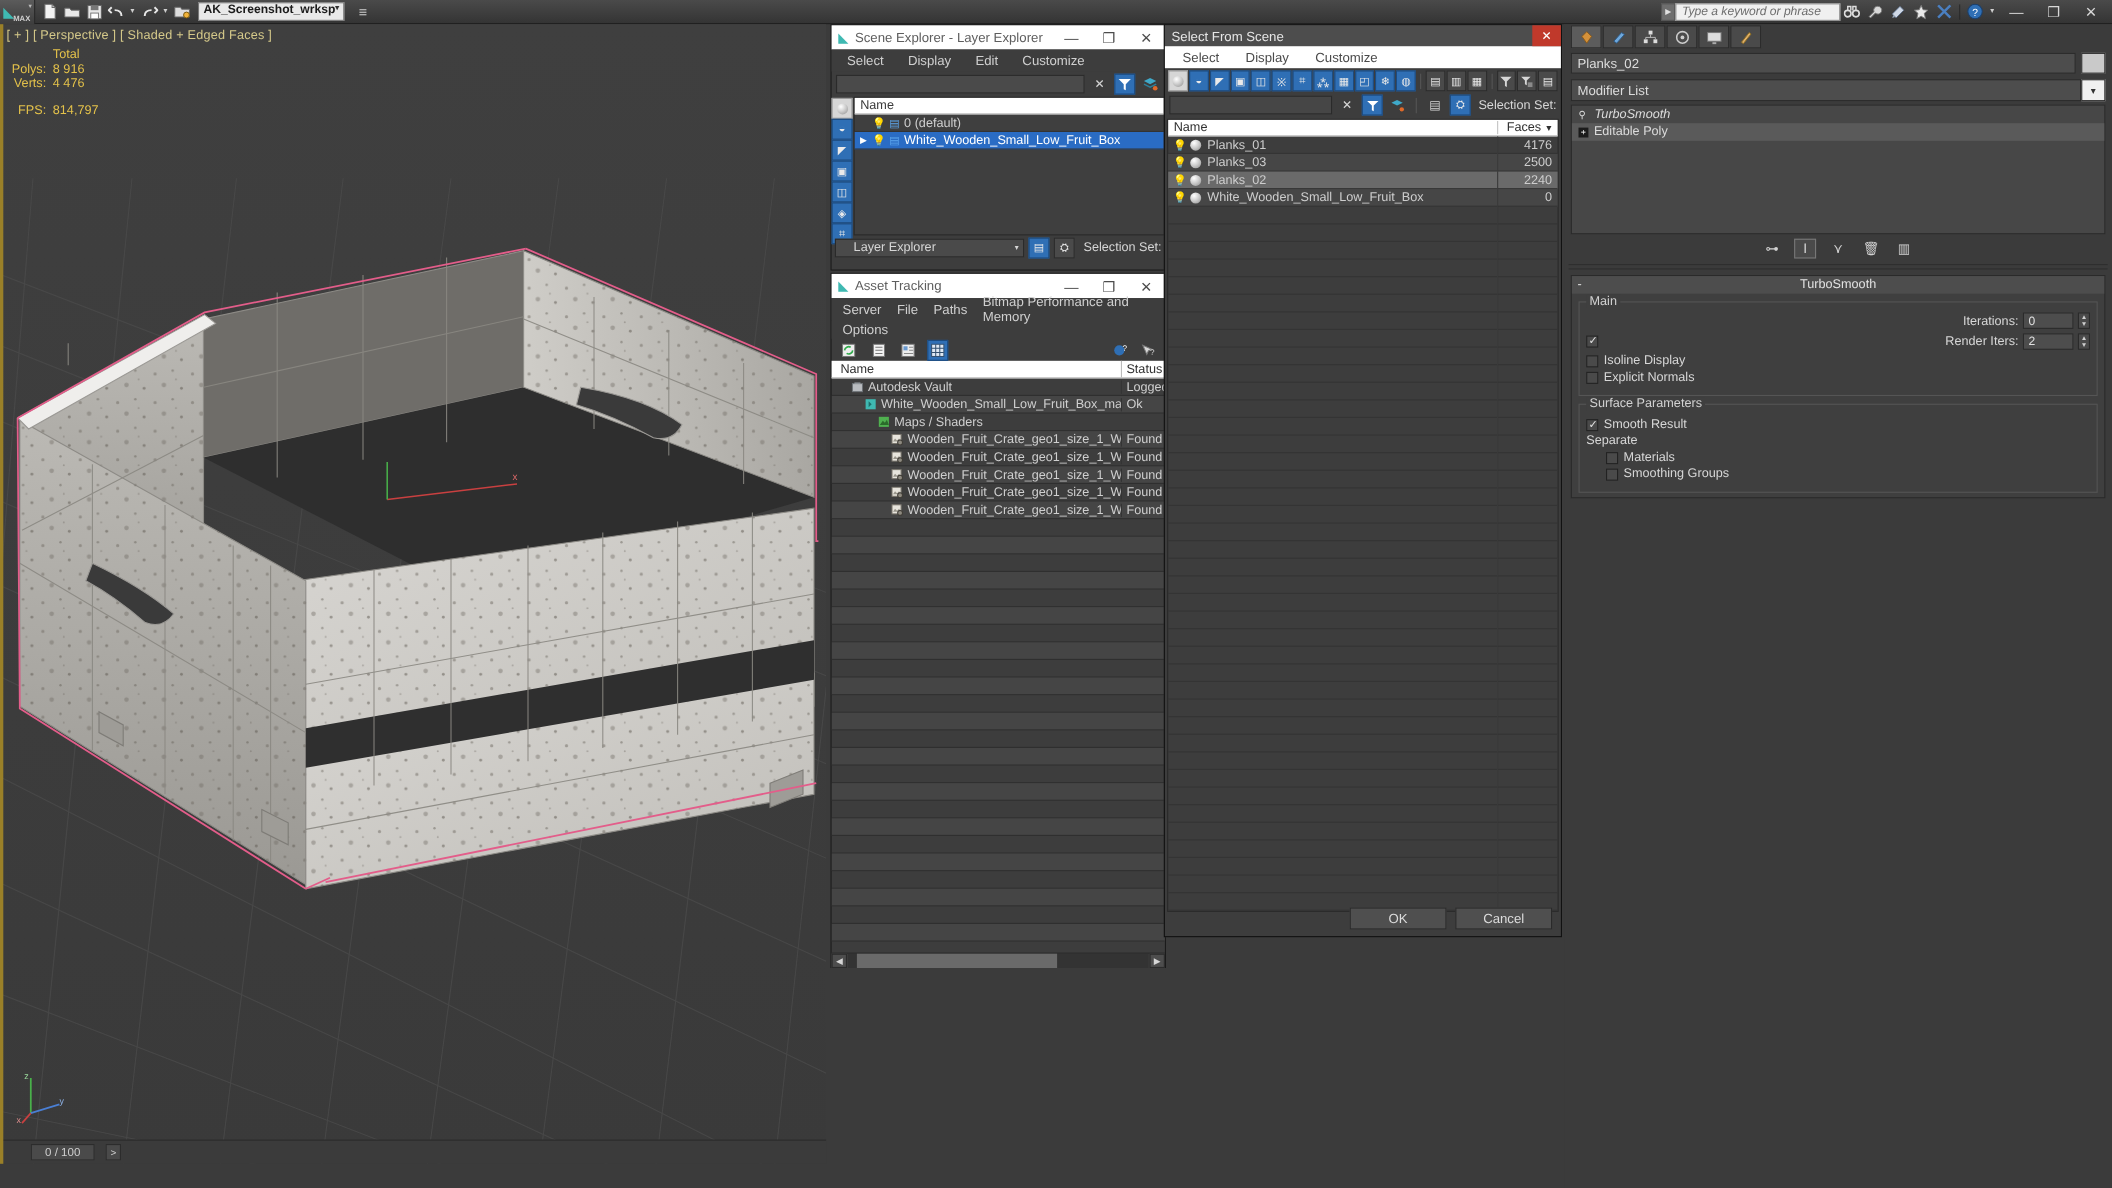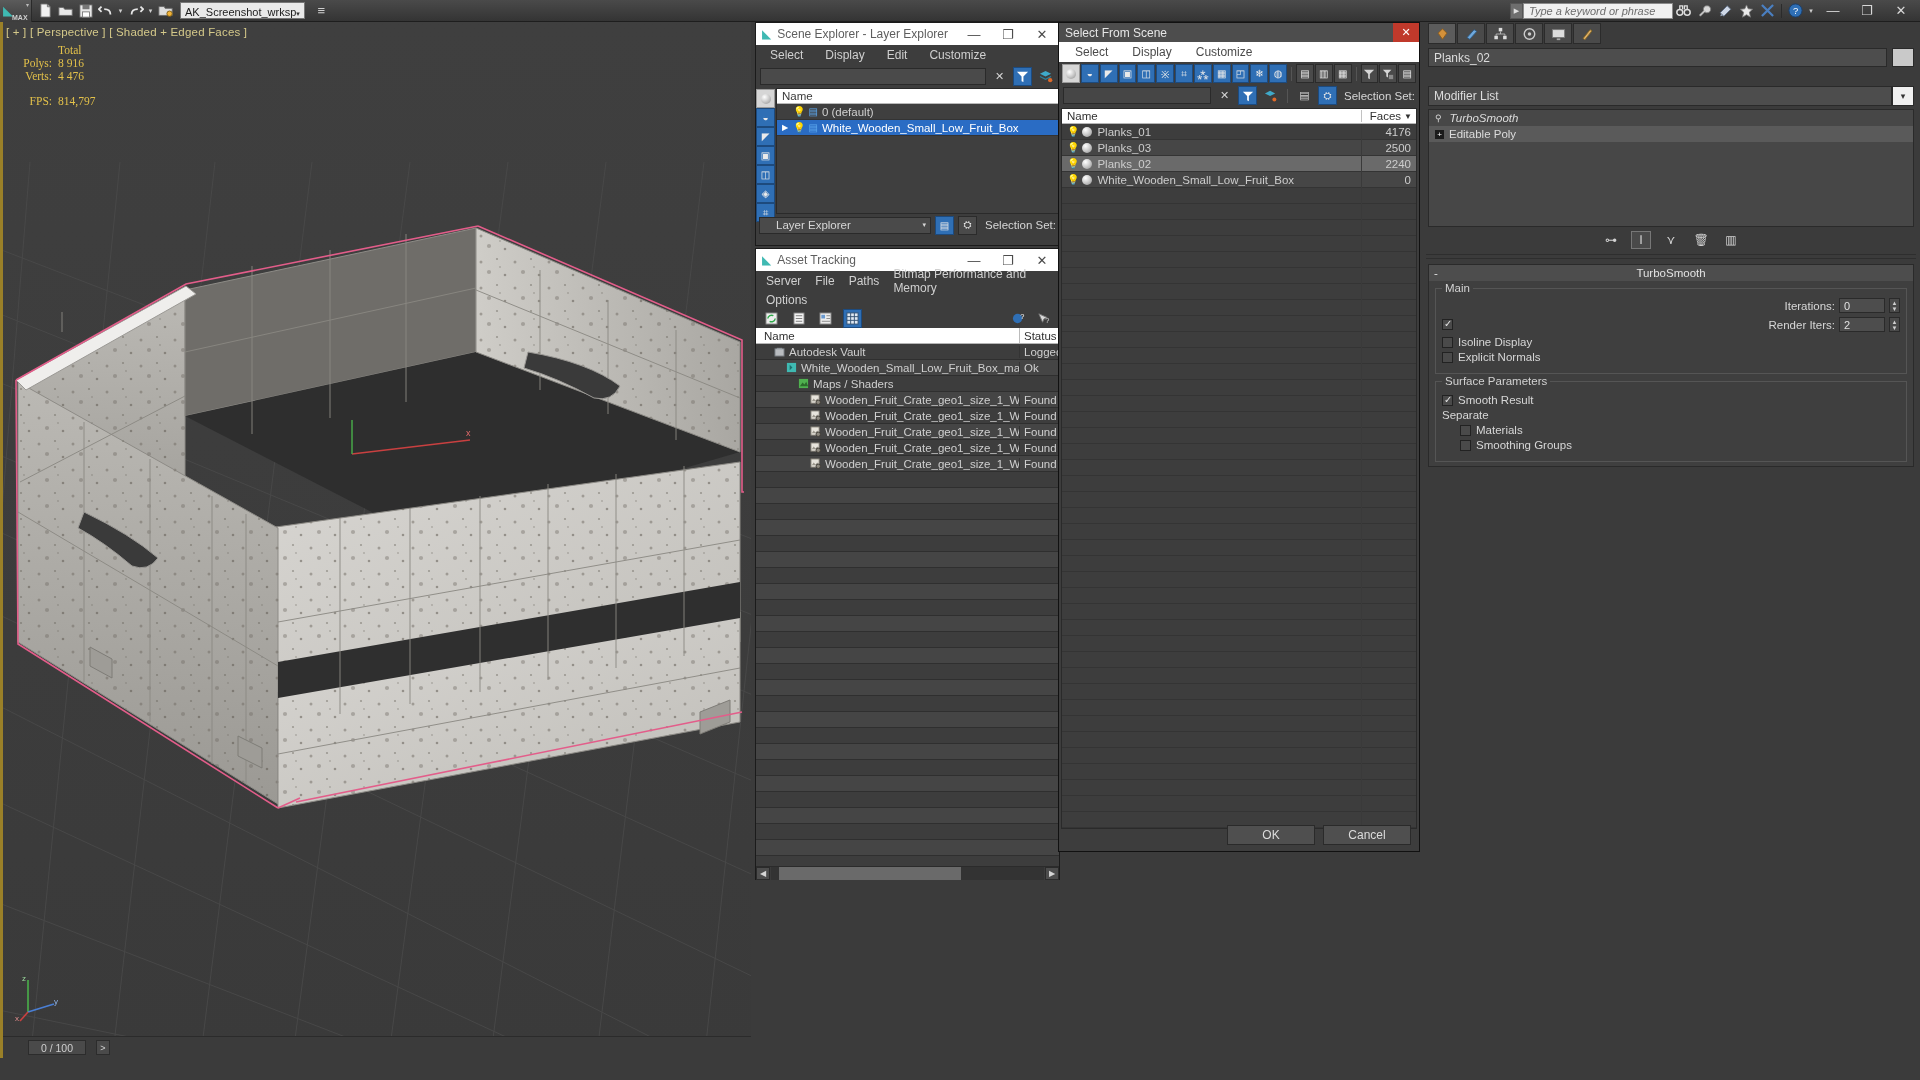--- a/index.html
+++ b/index.html
@@ -29,22 +29,22 @@
   .maxlogo .mx{ position:absolute; left:12px; bottom:1px; font-size:7px; color:#cfcfcf; font-weight:bold; }
   .qat { display:flex; align-items:center; gap:1px; padding:0 4px; height:22px; }
   .qicon {
     width:19px; height:19px; display:flex; align-items:center; justify-content:center;
     color:#cfcfcf; font-size:13px; line-height:1;
   }
   .qicon svg{ display:block; }
   .qsep { width:1px; height:14px; background:#2b2b2b; margin:0 3px; }
   .wrksp {
     height:17px; background:#e9e9e9; color:#1c1c1c; font-size:11px;
-    display:flex; align-items:flex-end; padding:0 4px; min-width:100px;
-    border:1px solid #777; margin-left:4px;
+    display:flex; align-items:flex-start; padding:0 4px; min-width:100px;
+    border:1px solid #777; margin-left:4px;font-weight:bold;
   }
   .wrksp .car { margin-left:auto; font-size:7px; color:#333; }
   .topTitle {
     position:absolute; left:0; right:0; top:3px; text-align:center;
     font-size:11.5px; color:#cfcfcf; pointer-events:none;
   }
   .topRight { margin-left:auto; display:flex; align-items:center; height:22px; padding-right:2px;}
   .searchbox{
     width:150px; height:16px; background:#f0f0f0; color:#6d6d6d;
     font-style:italic; font-size:11px; display:flex; align-items:center;
@@ -59,23 +59,22 @@
   
   .viewport{
     position:absolute; left:0; top:22px; width:751px; height:1036px;
     background:#3d3d3d; overflow:hidden;
   }
   .vpLabel{
     position:absolute; left:6px; top:4px; font-size:11.5px; color:#d5c98a;
     letter-spacing:.2px; white-space:nowrap;
   }
   .vpStats{
-    position:absolute; left:10px; top:22px; font-size:11.5px; color:#e3c14a;
+    position:absolute; left:0; top:22px; font-size:11.5px; color:#e3c14a;
     line-height:13px;
-    font-family:Liberation Serif, serif;
   }
   .vpStats table{ border-collapse:collapse; }
   .vpStats td{ padding:0 6px 0 0; color:#e3c14a; font-size:11.5px; }
   .vpStats td.lbl{ text-align:right; width:48px;}
   .gizmo{ position:absolute; left:14px; bottom:40px; width:42px; height:46px; }
   .statusStrip{
     position:absolute; left:0; bottom:0; width:751px; height:22px;
     background:#3b3b3b; border-top:1px solid #2b2b2b; display:flex; align-items:center;
   }
   .frameFld{
@@ -153,21 +152,21 @@
   
   .cmd{ position:absolute; left:1422px; top:22px; width:498px; height:1058px; background:#3b3b3b; }
   .cmdTabs{ height:23px; display:flex; align-items:center; gap:1px; padding-left:6px; }
   .ctab{ width:28px; height:21px; background:#4a4a4a; border:1px solid #2b2b2b;
     display:flex; align-items:center; justify-content:center; font-size:12px; }
   .ctab.on{ background:#5c5c5c; }
   .nameRow{ display:flex; align-items:center; padding:3px 6px; gap:5px; }
   .nameFld{ flex:1; height:19px; background:#4d4d4d; border:1px solid #2a2a2a;
     color:#dcdcdc; font-size:12px; display:flex; align-items:center; padding-left:5px; }
   .swatch{ width:22px; height:19px; background:#c9c9c9; border:1px solid #2a2a2a; }
-  .modListRow{ display:flex; align-items:center; margin:16px 6px 0 6px;border-radius:10px; }
+  .modListRow{ display:flex; align-items:center; margin:2px 6px 0 6px;border-radius:10px; }
   .modList{ flex:1; height:20px; background:#4d4d4d; border:1px solid #2a2a2a;
     color:#dcdcdc; font-size:12px; display:flex; align-items:center; padding-left:5px; }
   .modArrow{ width:22px; height:20px; background:#f0f0f0; border:1px solid #2a2a2a;
     display:flex; align-items:center; justify-content:center; font-size:9px; color:#333; }
   .stack{ margin:3px 6px 0 6px; height:118px; background:#474747; border:1px solid #2a2a2a; }
   .stkRow{ height:16px; display:flex; align-items:center; font-size:11.5px; color:#dcdcdc; padding-left:6px; }
   .stkRow.sel{ background:#5a5a5a; }
   .stkRow .bulbIco{ margin-right:8px; font-size:9px; color:#d9d9d9; }
   .stkRow .plus{ width:9px; height:9px; background:#1b1b1b; color:#fff; font-size:8px;
     display:flex; align-items:center; justify-content:center; margin-right:5px; }

